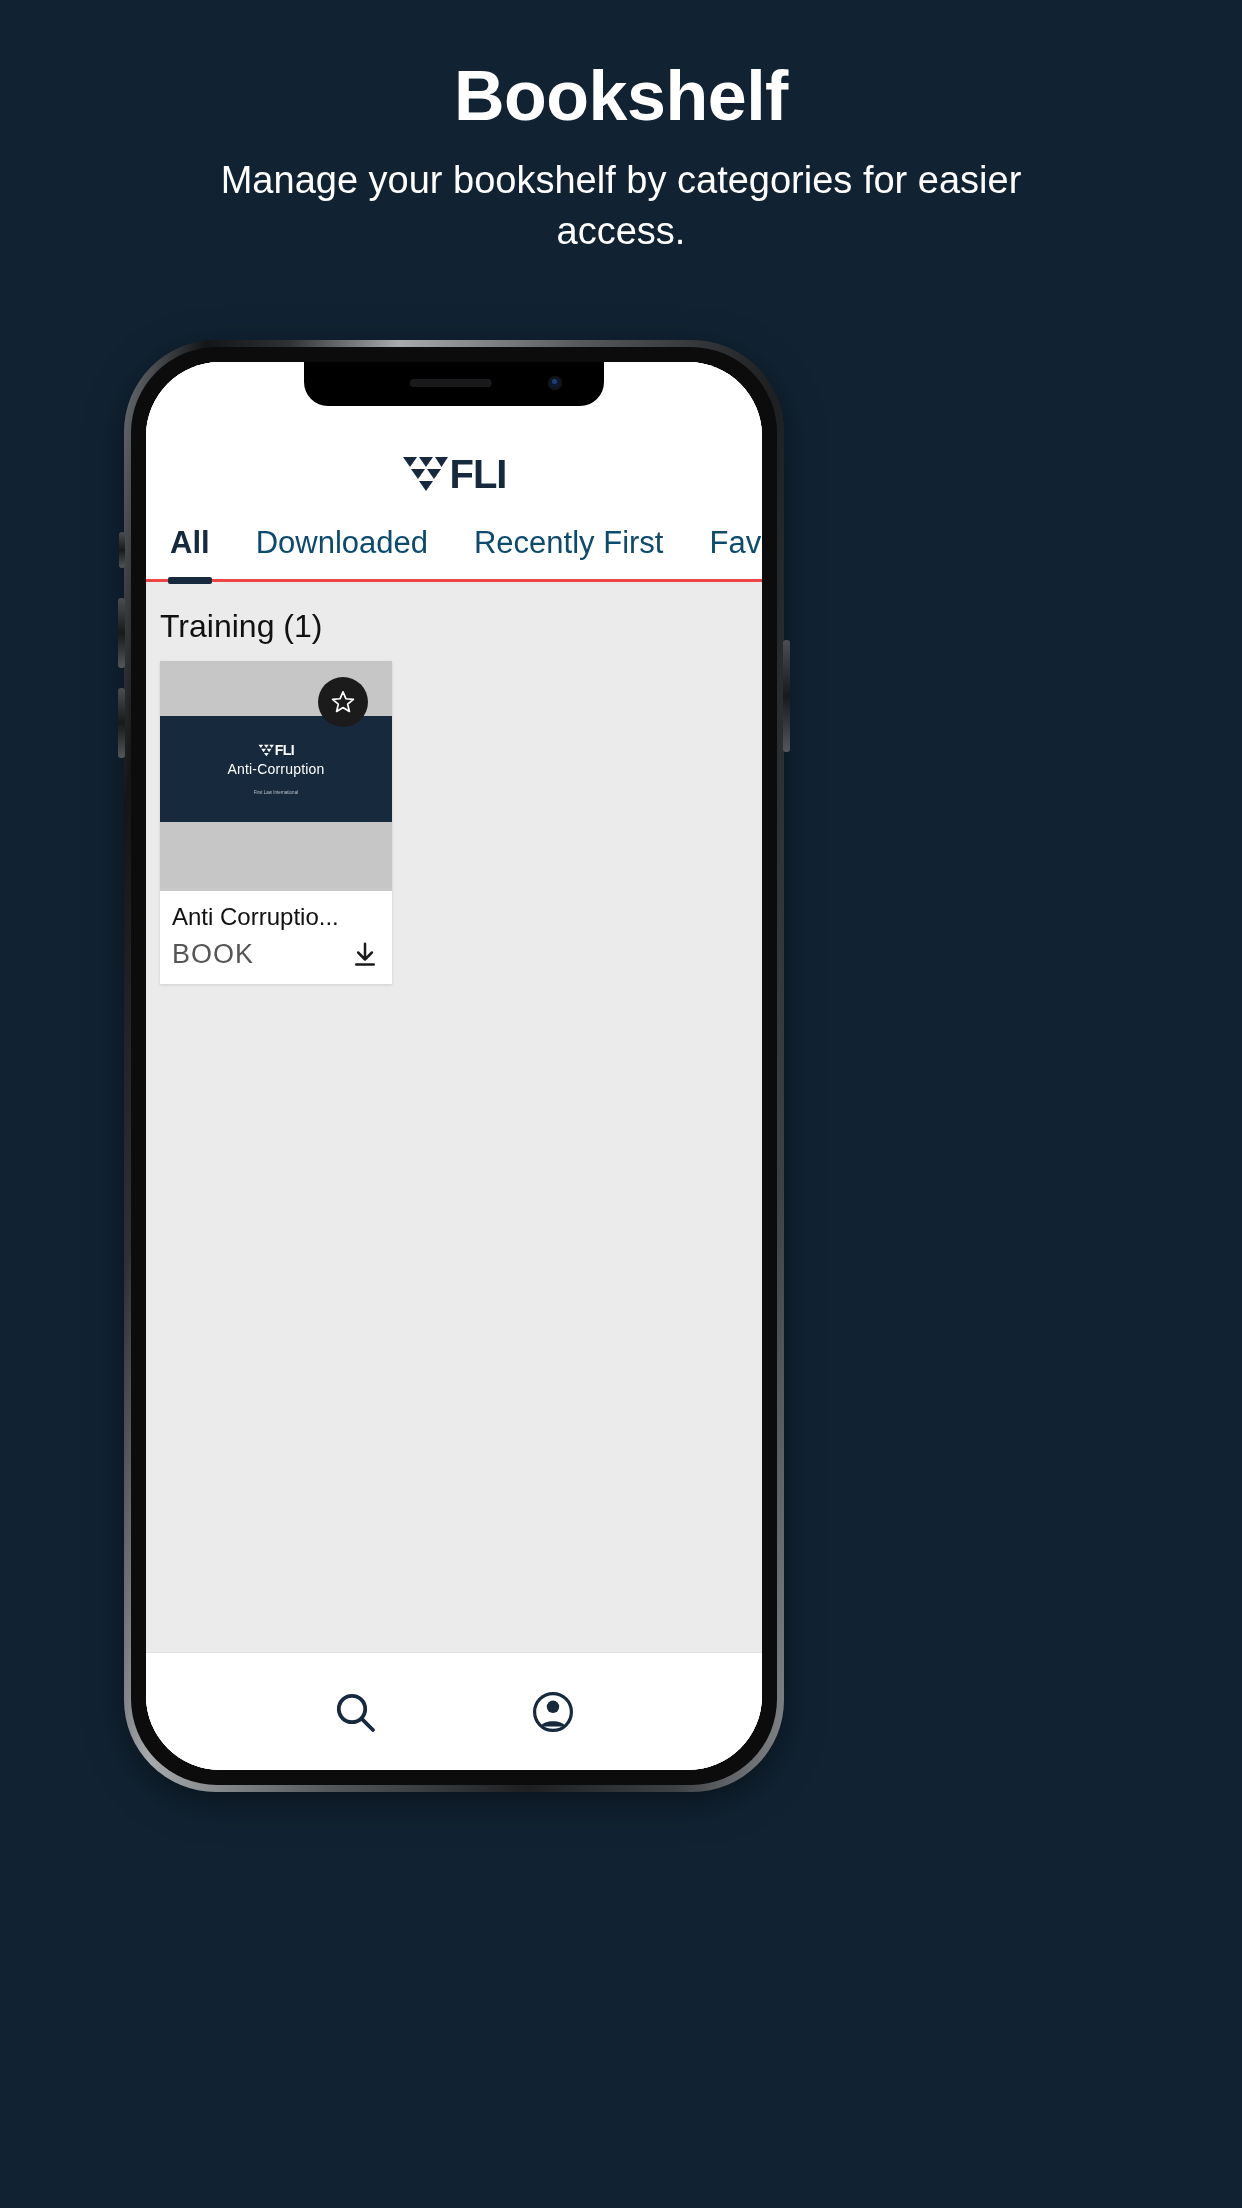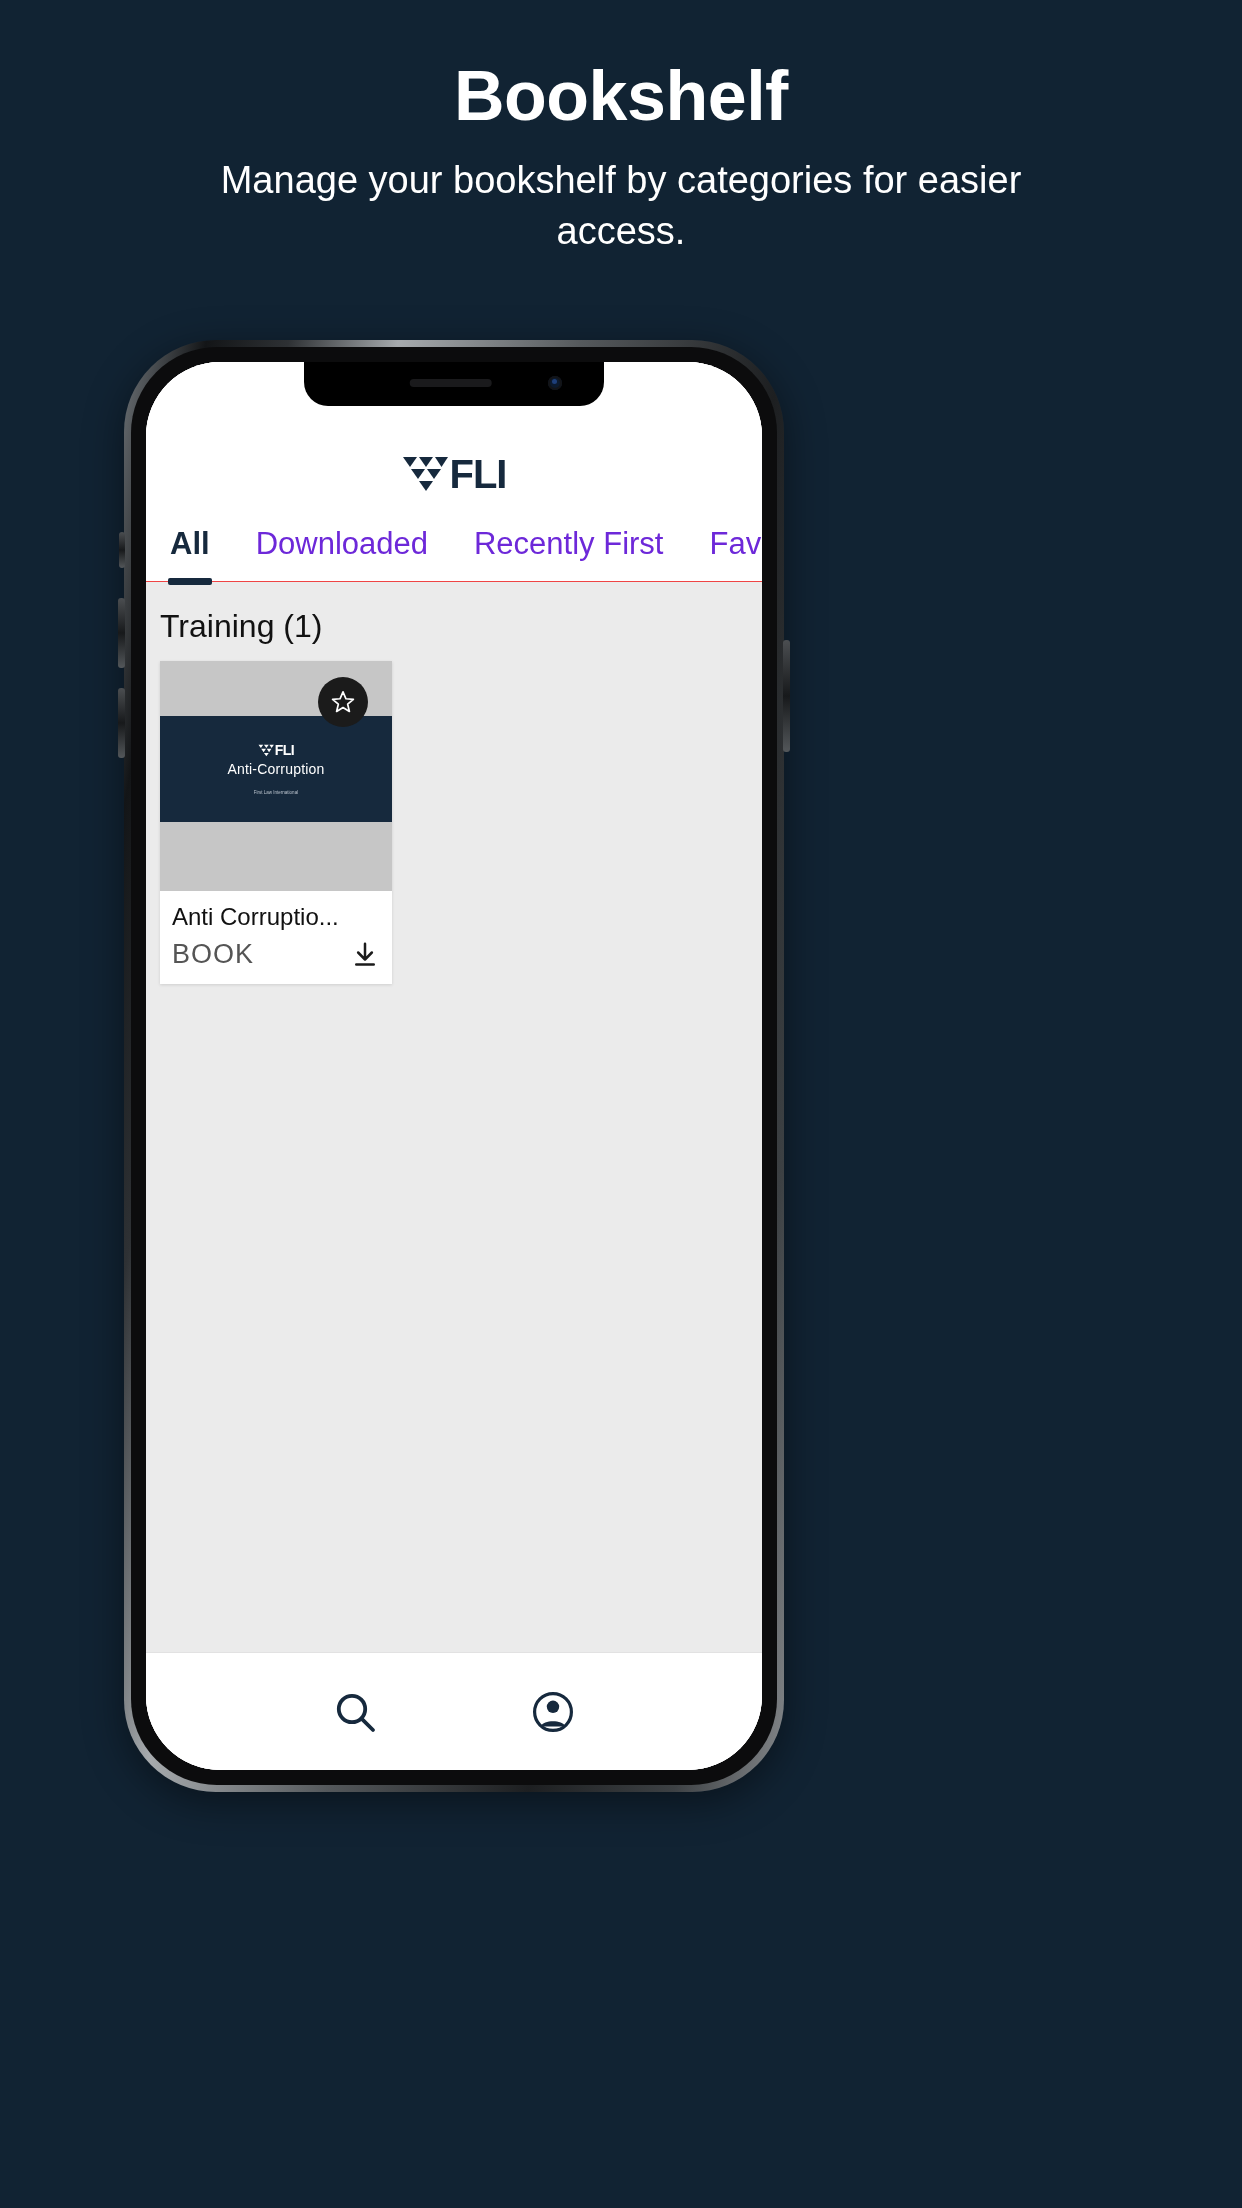--- a/index.html
+++ b/index.html
@@ -93,24 +93,24 @@
   .logo { display:flex; align-items:center; gap:2px; }
   .logo-mark { width: 46px; height: 38px; display:block; }
   .logo-text {
     font-size: 40px; font-weight: bold; color:#16293d;
     letter-spacing: -1px; line-height: 1;
   }
 
   .tabbar {
     height: 72px; background:#fff; display:flex; align-items:center;
     padding-left: 24px; gap: 46px; white-space: nowrap;
-    border-bottom: 1px solid #ef4444; position: relative;
+    border-bottom: 3px solid #ef4444; position: relative;
   }
   .tab {
-    font-size: 31px; color: #6d28d9; position: relative;
+    font-size: 31px; color: #0c4a6e; position: relative;
     padding-bottom: 4px; flex: 0 0 auto;
   }
   .tab.active { color:#16293d; font-weight: bold; }
   .tab.active::after {
     content:""; position:absolute; left:-2px; right:-2px; bottom:-19px;
     height: 7px; background:#16293d; border-radius: 2px;
   }
 
   .content {
     flex: 1; background:#ebebeb; padding: 26px 0 0 14px; overflow: hidden;

